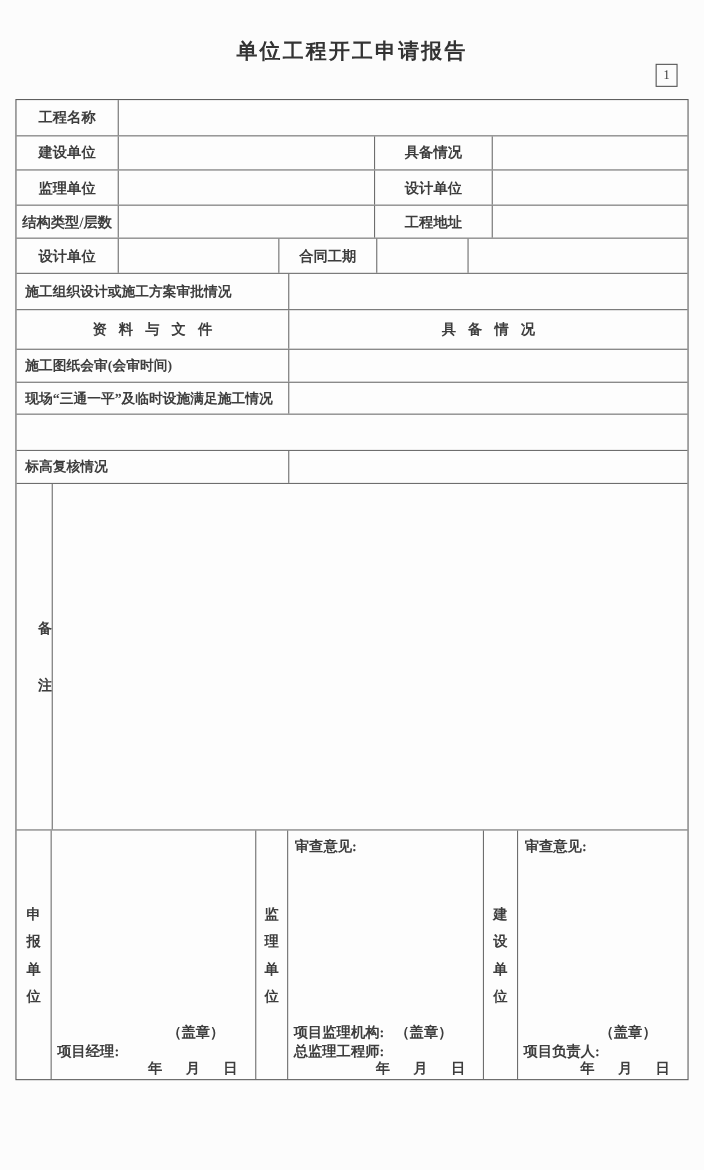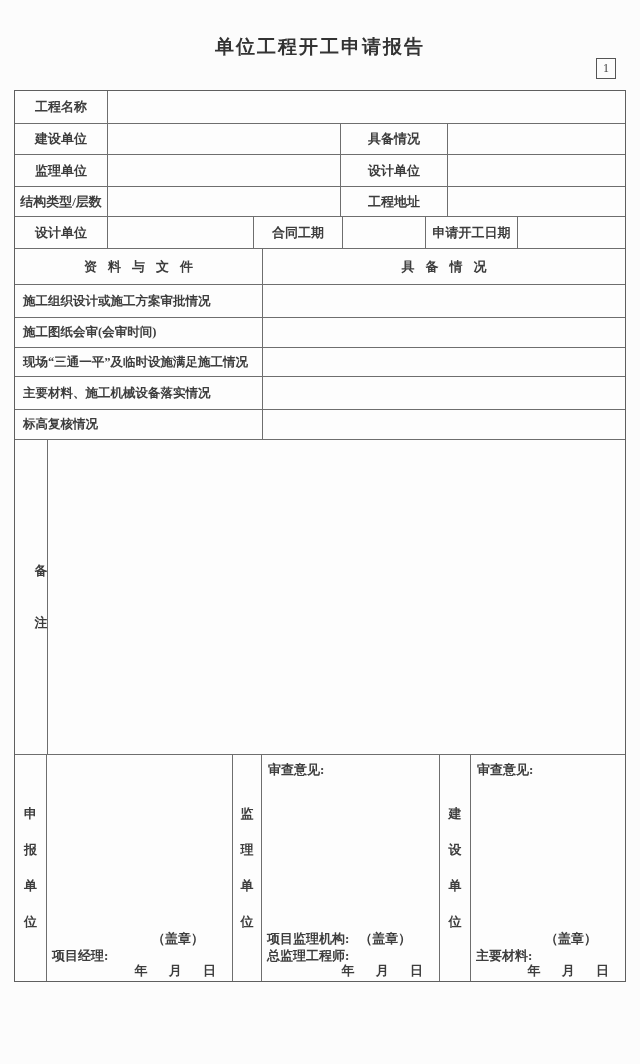--- a/index.html
+++ b/index.html
@@ -42,21 +42,21 @@
   .hdr { justify-content: center; letter-spacing: 11px; text-indent: 11px; }
   .w93{width:93px} .w233{width:233px} .w107{width:107px}
   .w146{width:146px} .w89{width:89px} .w83{width:83px} .w92{width:92px}
   .w248{width:248px} .w33{width:33px}
   .w32{width:32px} .w186{width:186px} .w29{width:29px} .w178{width:178px} .w31{width:31px}
   .h33{height:33px} .h31{height:31px} .h32{height:32px} .h30{height:30px}
   .h36{height:36px} .h29{height:29px} .h315{height:315px}
   .vcell { justify-content: center; }
   .vtext {
     width: 15px; word-break: break-all; text-align: center;
-    line-height: 36px; font-size: 13px;
+    line-height: 25px; font-size: 13px;
   }
   .vtext.remarks-v { line-height: 52px; margin-left: 20px; }
   .sig { position: relative; }
   .opinion { position: absolute; top: 6px; left: 6px; font-size: 13px; }
   .sl1 { position: absolute; bottom: 33px; left: 5px; right: 5px; display: flex; }
   .sl1 .gap { margin-left: 10px; }
   .stamp-only { position: absolute; bottom: 33px; right: 28px; }
   .signer { position: absolute; bottom: 16px; left: 5px; }
   .dateline { position: absolute; bottom: 1px; right: 16px; word-spacing: 18px; }
 </style>
@@ -93,43 +93,41 @@
       <div class="c w233"></div>
       <div class="c lab w107">工程地址</div>
       <div class="c fill"></div>
     </div>
 
     <div class="row h32">
       <div class="c lab w93">设计单位</div>
       <div class="c w146"></div>
       <div class="c lab w89">合同工期</div>
       <div class="c w83"></div>
-      <div class="c lab w92">申请开工日期</div>
+      <div class="c fill"></div>
+    </div>
+
+    <div class="row h33">
+      <div class="c item w248">施工组织设计或施工方案审批情况</div>
       <div class="c fill"></div>
     </div>
 
     <div class="row h36">
       <div class="c hdr w248">资料与文件</div>
       <div class="c hdr fill">具备情况</div>
-    </div>
-
-    <div class="row h33">
-      <div class="c item w248">施工组织设计或施工方案审批情况</div>
-      <div class="c fill"></div>
     </div>
     <div class="row h30">
       <div class="c item w248">施工图纸会审(会审时间)</div>
       <div class="c fill"></div>
     </div>
     <div class="row h29">
       <div class="c item w248">现场“三通一平”及临时设施满足施工情况</div>
       <div class="c fill"></div>
     </div>
     <div class="row h33">
-      <div class="c item w248">主要材料、施工机械设备落实情况</div>
       <div class="c fill"></div>
     </div>
     <div class="row h30">
       <div class="c item w248">标高复核情况</div>
       <div class="c fill"></div>
     </div>
 
     <div class="row h315">
       <div class="c vcell w33">
         <div class="vtext remarks-v">备注</div>
@@ -157,19 +155,19 @@
         </span>
         <span class="signer">总监理工程师:</span>
         <span class="dateline">年 月 日</span>
       </div>
       <div class="c vcell w31">
         <div class="vtext">建设单位</div>
       </div>
       <div class="c sig fill">
         <span class="opinion">审查意见:</span>
         <span class="stamp-only">（盖章）</span>
-        <span class="signer">主要材料:</span>
+        <span class="signer">项目负责人:</span>
         <span class="dateline">年 月 日</span>
       </div>
     </div>
 
   </div>
 </div>
 
 </body></html>

